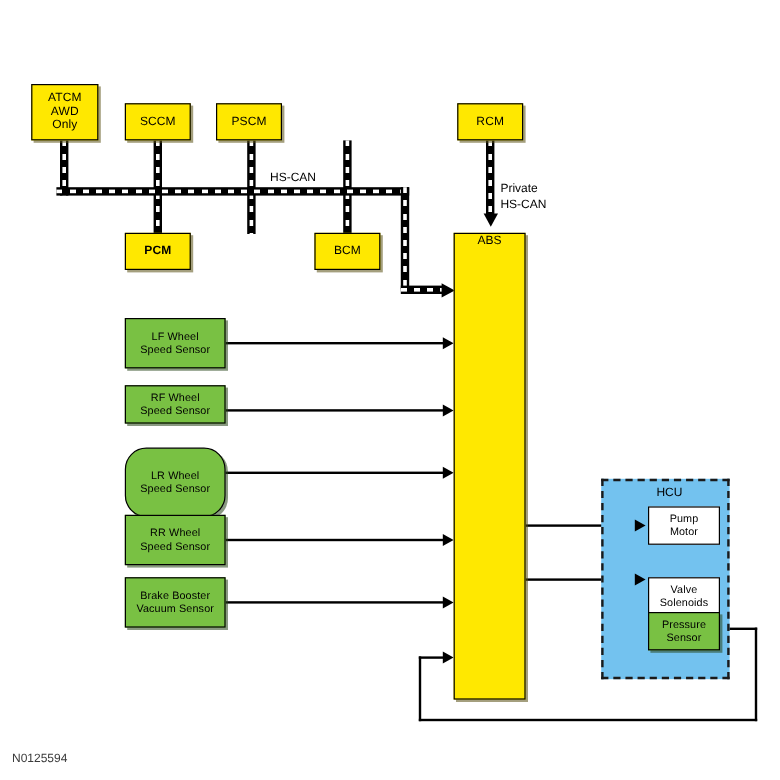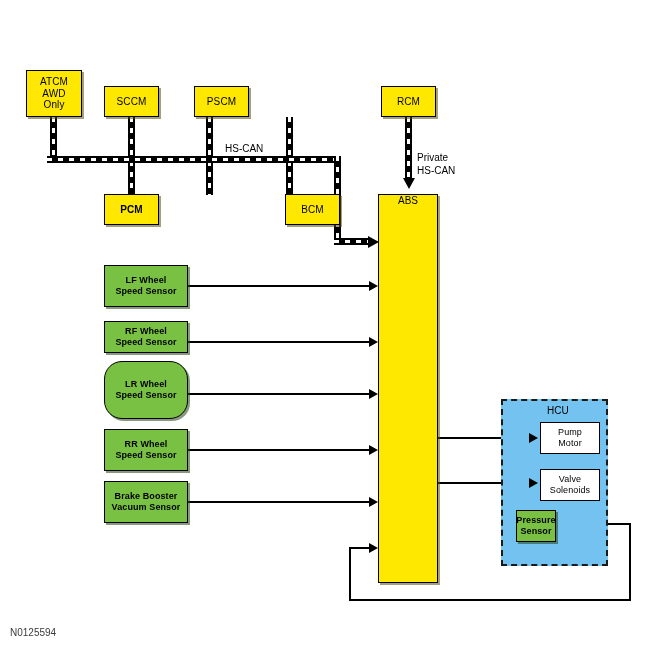--- a/index.html
+++ b/index.html
@@ -27,21 +27,21 @@
     justify-content: center;
     text-align: center;
     line-height: 1.18;
     color: #000000;
     border: 1.5px solid #000000;
     z-index: 6;
     white-space: pre-line;
     letter-spacing: 0.1px;
   }
   .node.yellow { background: #ffe800; }
-  .node.green  { background: #79c143; font-weight: bold; }
+  .node.green  { background: #79c143; }
   .node.white  { background: #ffffff; }
 
   .node.shadow {
     box-shadow: 2px 2px 0 0 rgba(90,80,20,0.55);
   }
   .node.shadow-g {
     box-shadow: 2px 2px 0 0 rgba(40,70,25,0.55);
   }
 
   .f9  { font-size: 9px; }
@@ -185,35 +185,35 @@
   <div class="node yellow shadow f10" style="left:104px; top:86px; width:55px; height:31px;">
     <span>SCCM</span>
   </div>
 
   <div class="node yellow shadow f10" style="left:26px; top:70px; width:56px; height:47px;">
     <span>ATCM
 AWD
 Only</span>
   </div>
 
-  <div class="node yellow shadow f10" style="left:194px; top:86px; width:55px; height:31px;">
+  <div class="node yellow shadow f10" style="left:180px; top:86px; width:55px; height:31px;">
     <span>PSCM</span>
   </div>
 
 
   <div class="node yellow shadow f10" style="left:381px; top:86px; width:55px; height:31px;">
     <span>RCM</span>
   </div>
 
   <div class="node yellow shadow f10" style="left:104px; top:194px; width:55px; height:31px;font-weight:bold;">
     <span>PCM</span>
   </div>
 
 
-  <div class="node yellow shadow f10" style="left:262px; top:194px; width:55px; height:31px;margin-left:23px;">
+  <div class="node yellow shadow f10" style="left:262px; top:194px; width:55px; height:31px;">
     <span>BCM</span>
   </div>
 
   <div class="bus-v" style="left:50px; top:117px; height:46px;"></div>
 
   <div class="bus-v" style="left:128px; top:117px; height:78px;"></div>
 
   <div class="bus-v" style="left:206px; top:117px; height:78px;"></div>
 
   <div class="bus-v" style="left:286px; top:117px; height:78px;"></div>
@@ -242,21 +242,21 @@
   <div class="hline" style="left:188px; top:285px; width:183px;"></div>
   <div class="arrow-r" style="left:369px; top:281px;"></div>
 
   <div class="node green shadow-g f9" style="left:104px; top:321px; width:84px; height:32px;">
     <span>RF Wheel
 Speed Sensor</span>
   </div>
   <div class="hline" style="left:188px; top:341px; width:183px;"></div>
   <div class="arrow-r" style="left:369px; top:337px;"></div>
 
-  <div class="node green shadow-g f9" style="left:104px; top:361px; width:84px; height:58px;border-radius:18px;">
+  <div class="node green shadow-g f9" style="left:104px; top:373px; width:84px; height:58px;border-radius:18px;">
     <span>LR Wheel
 Speed Sensor</span>
   </div>
   <div class="hline" style="left:188px; top:393px; width:183px;"></div>
   <div class="arrow-r" style="left:369px; top:389px;"></div>
 
   <div class="node green shadow-g f9" style="left:104px; top:429px; width:84px; height:42px;">
     <span>RR Wheel
 Speed Sensor</span>
   </div>
@@ -270,25 +270,25 @@
   <div class="hline" style="left:188px; top:501px; width:183px;"></div>
   <div class="arrow-r" style="left:369px; top:497px;"></div>
 
   <div id="hcu-container"></div>
   <div id="hcu-label">HCU</div>
 
   <div class="node white f9" style="left:540px; top:422px; width:60px; height:32px;">
     <span>Pump
 Motor</span>
   </div>
-  <div class="node white f9" style="left:540px; top:469px; width:60px; height:32px;align-items:center;">
+  <div class="node white f9" style="left:540px; top:481px; width:60px; height:32px;align-items:center;">
     <span>Valve
 Solenoids</span>
   </div>
-  <div class="node green shadow-g f9" style="left:516px; top:510px; width:40px; height:32px;">
+  <div class="node green shadow-g f9" style="left:540px; top:510px; width:60px; height:32px;">
     <span>Pressure
 Sensor</span>
   </div>
 
   <div class="hline" style="left:438px; top:437px; width:93px;"></div>
   <div class="arrow-r" style="left:529px; top:433px;"></div>
 
   <div class="hline" style="left:438px; top:482px; width:93px;"></div>
   <div class="arrow-r" style="left:529px; top:478px;"></div>
 

